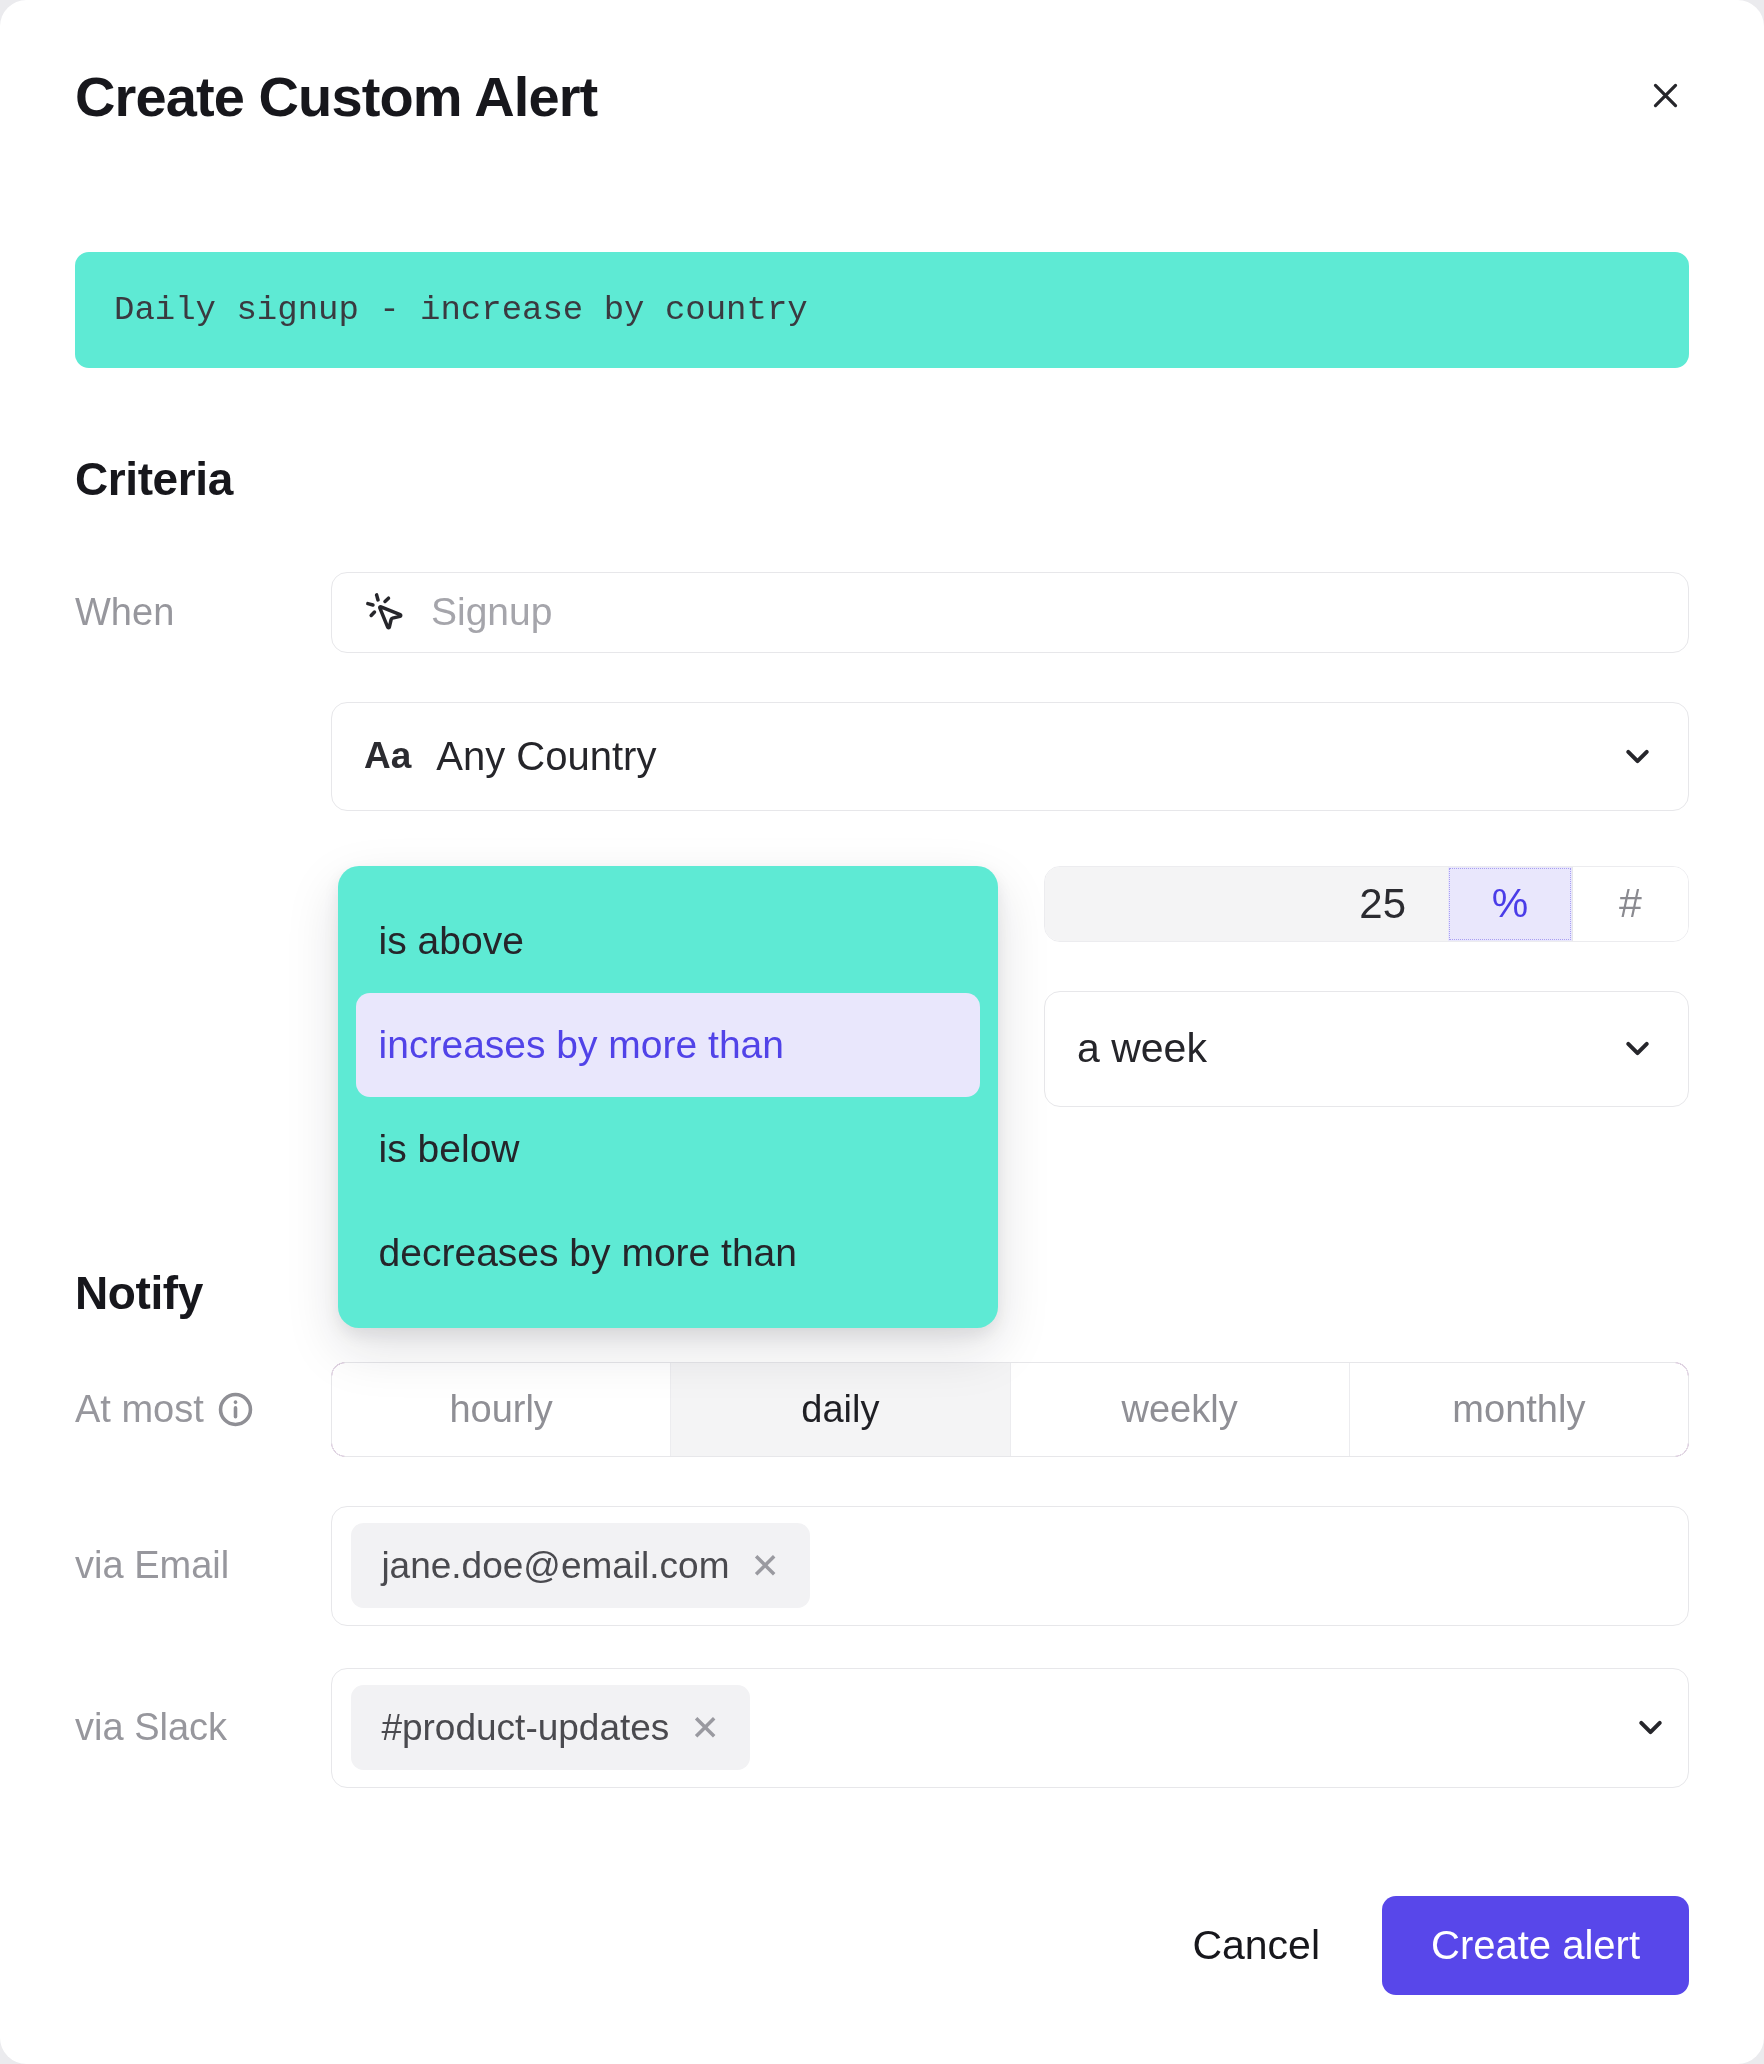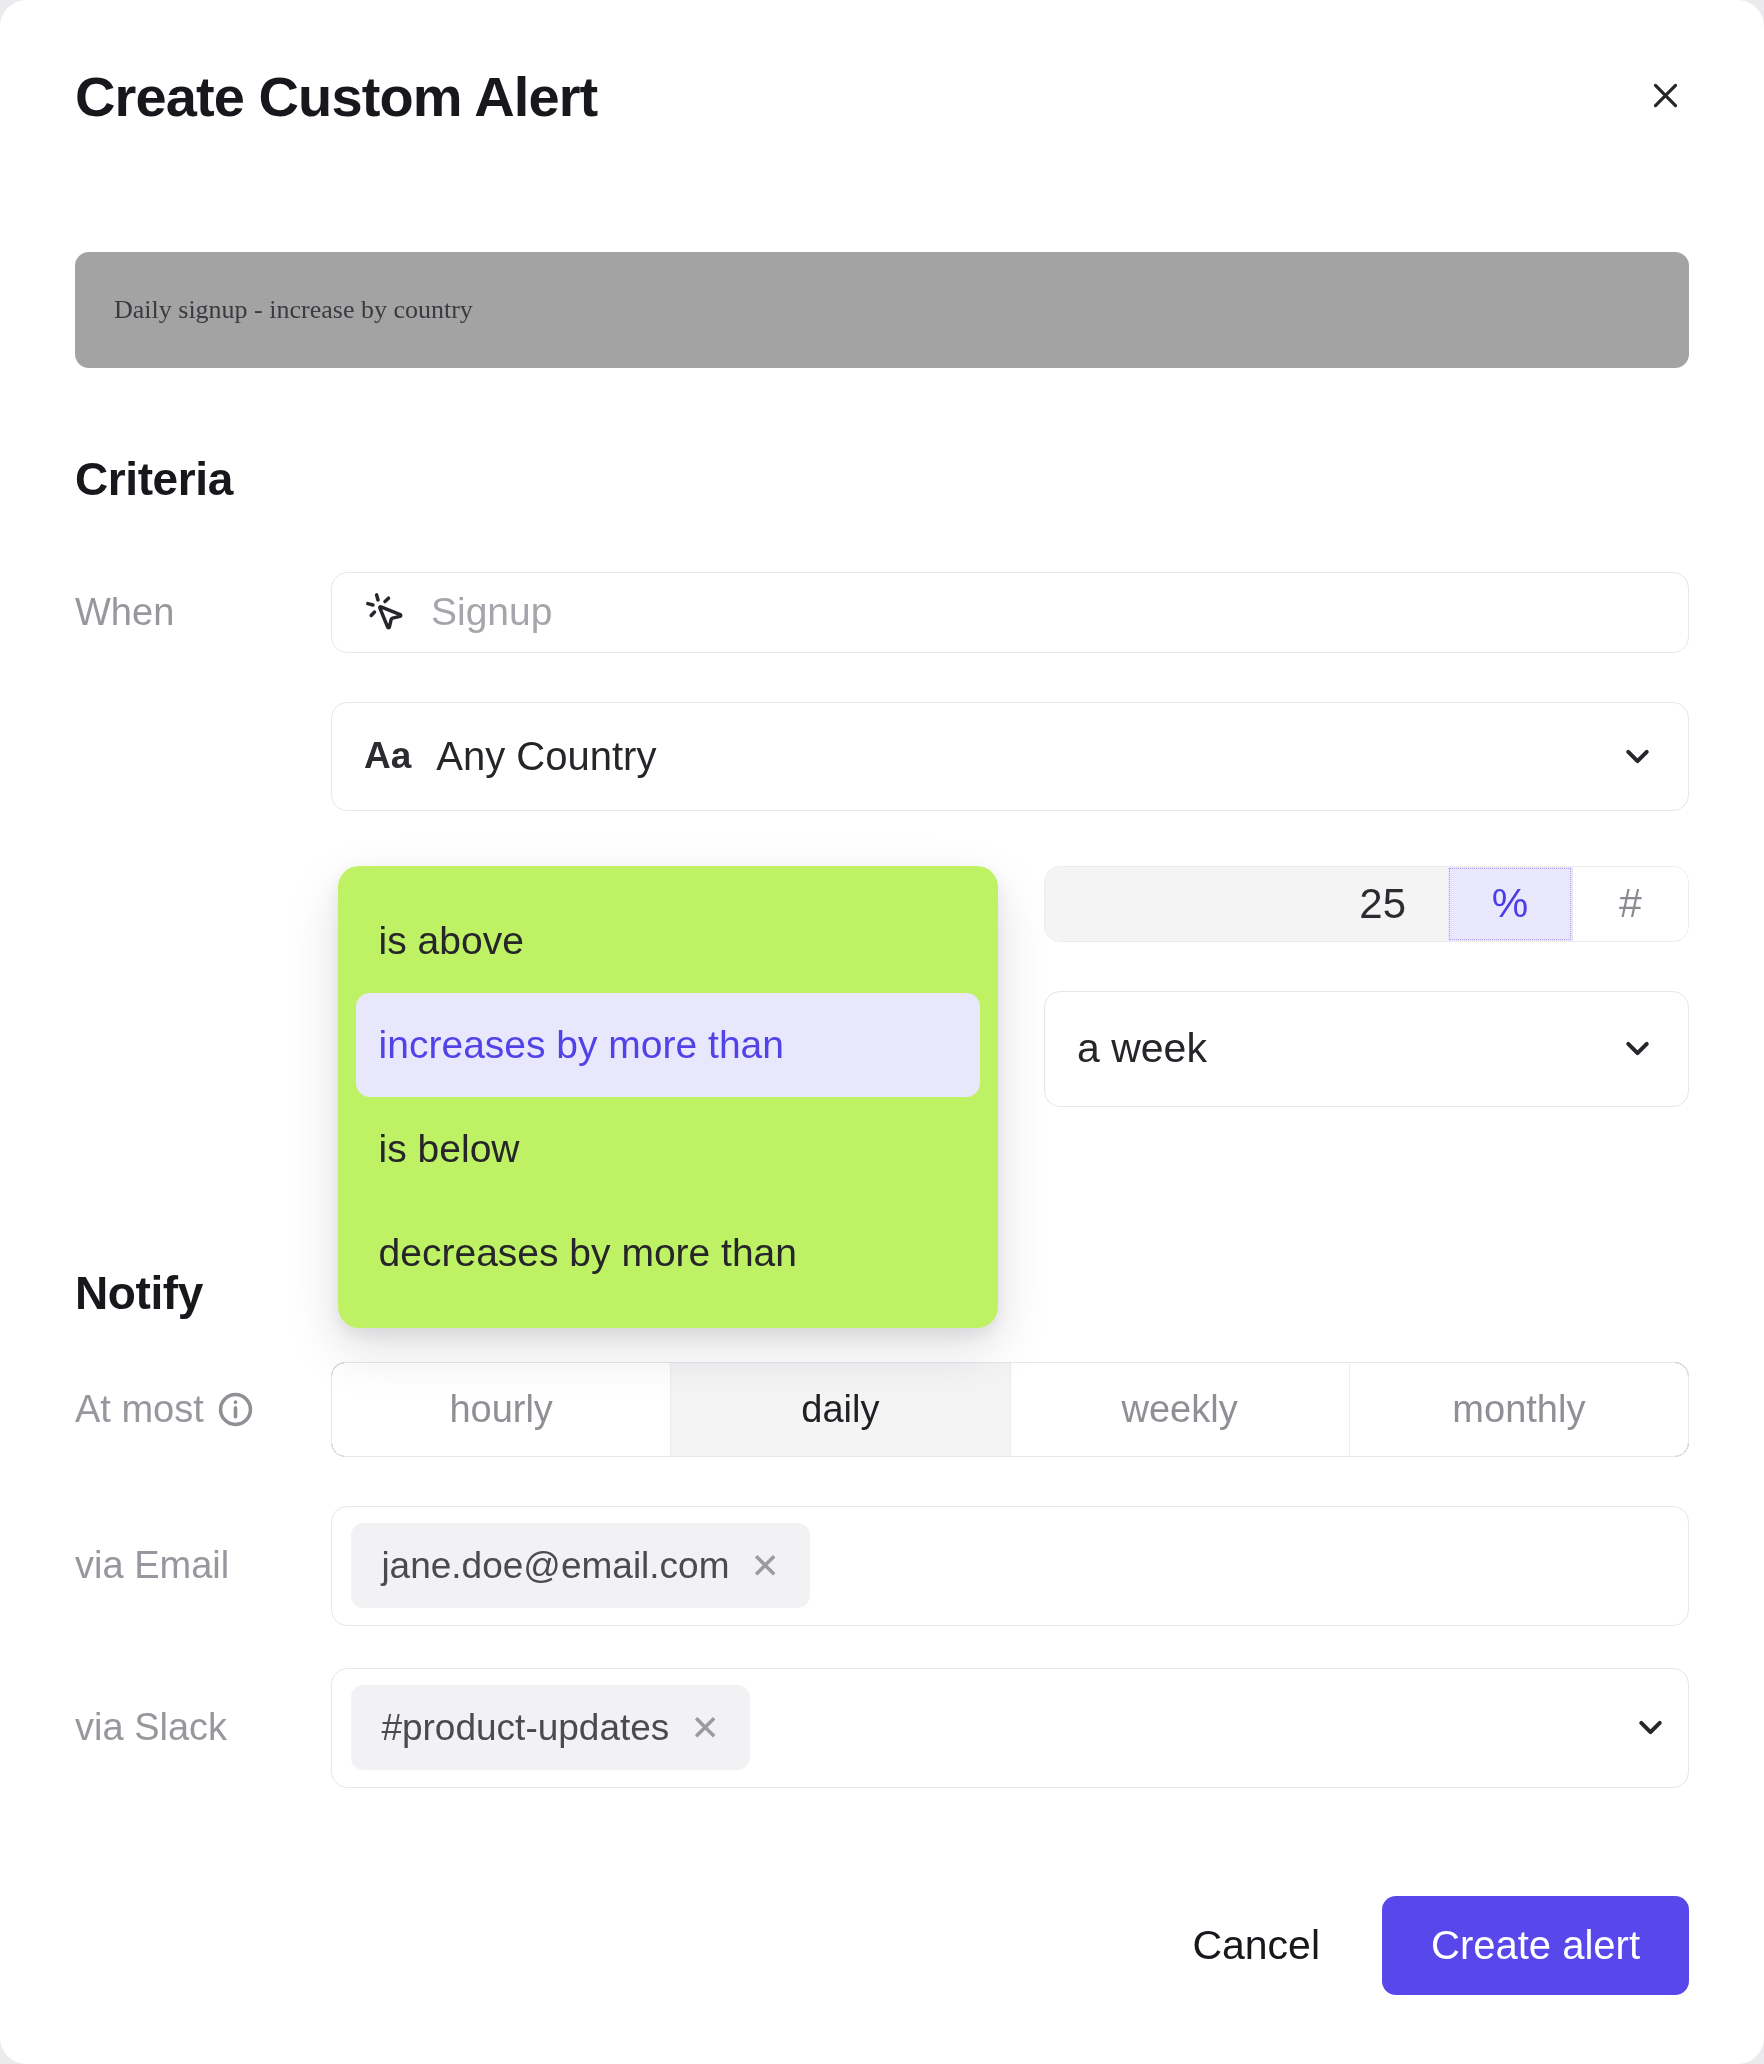--- a/index.html
+++ b/index.html
@@ -2,21 +2,21 @@
 <html style="font-size:14px"><head>
 <meta charset="utf-8">
 <style>
   html,body{margin:0;padding:0;background:#ebebee;}
   body{width:1764px;height:2064px;font-family:"Liberation Sans",sans-serif;-webkit-font-smoothing:antialiased;}
   .modal{position:relative;width:1764px;height:2064px;background:#ffffff;border-radius:26.5px;box-sizing:border-box;padding:0 75px;overflow:hidden;}
   .title{margin-top:66px;font-size:56px;font-weight:700;color:#17171c;letter-spacing:-0.9px;line-height:1.1;}
   .close-btn{position:absolute;top:74px;right:78px;width:42px;height:42px;display:flex;align-items:center;justify-content:center;cursor:pointer;background:none;border:none;padding:0;}
   .close-btn svg{width:37px;height:37px;stroke:#26262b;stroke-width:2.1;fill:none;stroke-linecap:round;}
 
-  .name-input{display:block;box-sizing:border-box;margin-top:124px;width:100%;height:116px;background:#a3a3a3;border:none;border-radius:14px;padding:0 39px;font-family:Liberation Serif, serif;font-size:26px;color:#3a3a40;outline:none;}
+  .name-input{display:block;box-sizing:border-box;margin-top:124px;width:100%;height:116px;background:#5eead4;border:none;border-radius:14px;padding:0 39px;font-family:Liberation Mono, monospace;font-size:34px;color:#3a3a40;outline:none;}
 
   .section-heading{font-size:46px;font-weight:700;color:#17171c;letter-spacing:-0.4px;}
   .criteria-heading{margin-top:84px;}
   .notify-heading{margin-top:-62px;}
 
   .row{display:grid;grid-template-columns:256px 1fr;align-items:center;}
   .row-when{margin-top:66px;}
   .row-country{margin-top:49px;}
   .row-condition{margin-top:55px;align-items:flex-start;}
   .row-frequency{margin-top:42px;}
@@ -30,21 +30,21 @@
   .event-input-wrap svg{width:42px;height:42px;stroke:#26262b;stroke-width:2;fill:none;stroke-linecap:round;stroke-linejoin:round;flex:none;}
   .event-input{flex:1;border:none;outline:none;font-family:"Liberation Sans",sans-serif;font-size:39px;color:#2b2b30;background:transparent;}
   .event-input::placeholder{color:#a5a5ab;}
 
   .select{height:109px;padding:8px 32px;cursor:pointer;}
   .select .aa{font-size:37px;font-weight:700;color:#2b2b30;margin-right:25px;}
   .select .select-value{flex:1;font-size:40px;color:#25252a;}
   .chevron{width:37px;height:37px;stroke:#26262b;stroke-width:2.6;fill:none;stroke-linecap:round;stroke-linejoin:round;flex:none;}
 
   .condition-flex{display:flex;align-items:flex-start;}
-  .dropdown{width:660px;margin-left:7px;background:#bef264;border-radius:21px;box-shadow:0 7px 16px rgba(20,20,40,.08),0 21px 53px rgba(20,20,40,.13);padding:23px 17.6px;box-sizing:border-box;z-index:5;text-align:right;}
+  .dropdown{width:660px;margin-left:7px;background:#5eead4;border-radius:21px;box-shadow:0 7px 16px rgba(20,20,40,.08),0 21px 53px rgba(20,20,40,.13);padding:23px 17.6px;box-sizing:border-box;z-index:5;text-align:right;}
   .dropdown-item{height:104px;display:flex;align-items:center;padding:0 23px;font-size:39px;color:#25252a;border-radius:14px;cursor:pointer;}
   .dropdown-item.selected{background:#e9e7fc;color:#5143e8;}
 
   .condition-right{flex:1;margin-left:46px;}
   .threshold-group{display:flex;align-items:stretch;height:76px;border:1.8px solid #ececef;border-radius:16px;overflow:hidden;box-sizing:border-box;}
   .threshold-value{flex:1;background:#f4f4f5;display:flex;align-items:center;justify-content:flex-end;padding-right:42px;font-size:42px;color:#2b2b30;}
   .unit{width:124px;display:flex;align-items:center;justify-content:center;font-size:41px;cursor:pointer;}
   .unit-percent{background:#e9e7fc;color:#4a3ce8;outline:1.8px dotted #a89ff2;outline-offset:-2.6px;}
   .unit-number{width:115px;background:#ffffff;color:#8a8a90;border-left:1.8px solid #e7e7ea;}
   .period-select{margin-top:49px;height:116px;}

